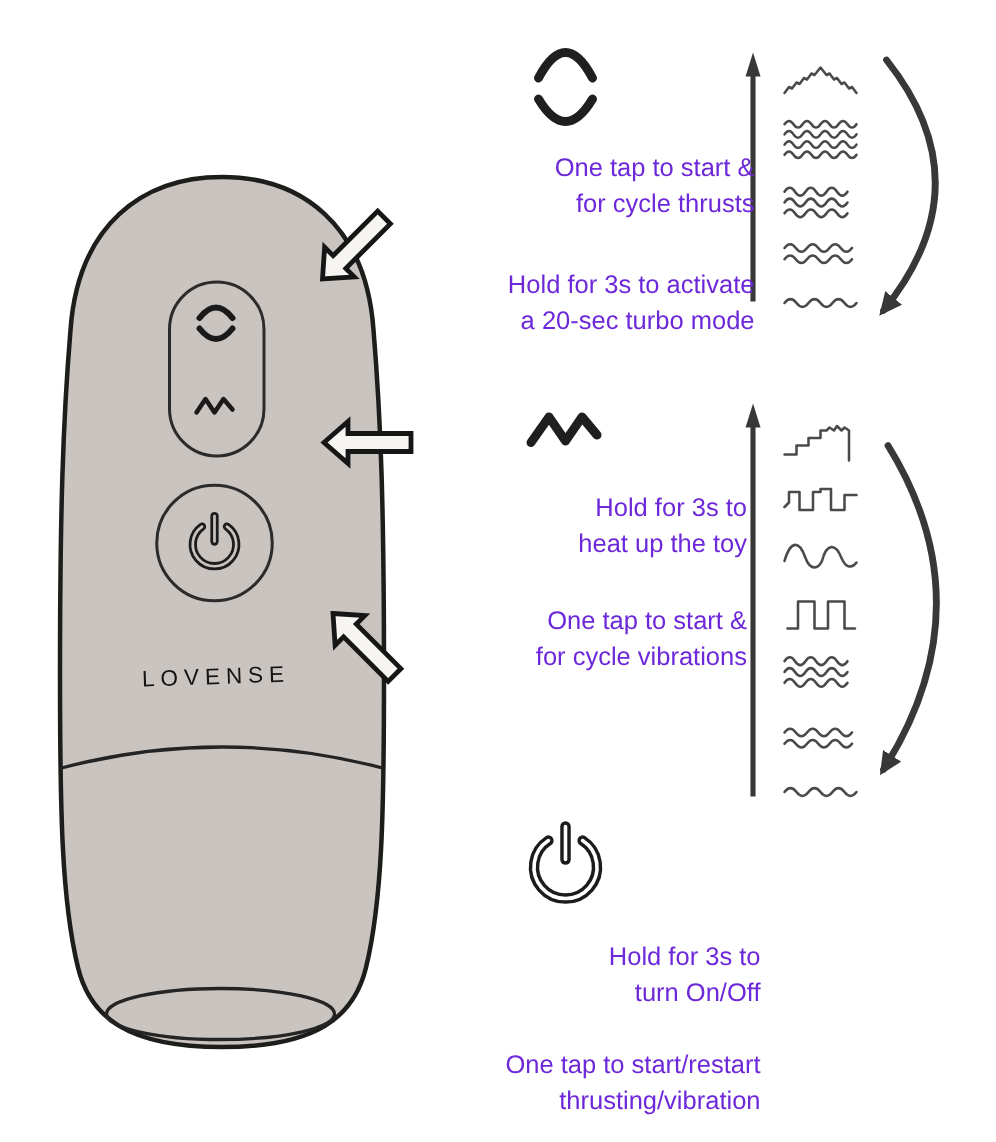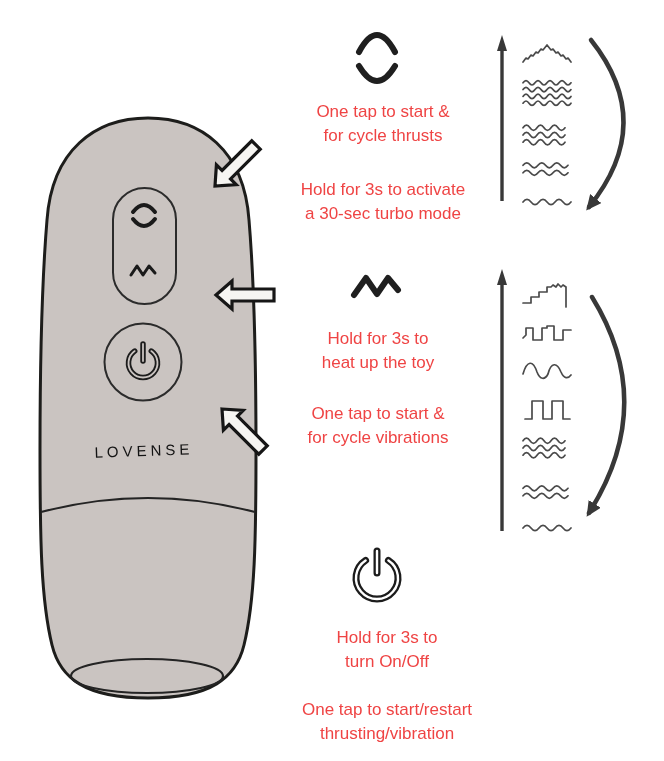--- a/index.html
+++ b/index.html
@@ -1,20 +1,20 @@
 <!DOCTYPE html>
 <html><head>
 <meta charset="utf-8">
 <style>
   html,body{margin:0;padding:0;}
   body{width:664px;height:761px;position:relative;background:#ffffff;
        font-family:"Liberation Sans",sans-serif;overflow:hidden;}
   svg{position:absolute;left:0;top:0;}
-  .txt{position:absolute;width:240px;text-align:center;
-       font-size:17px;line-height:24px;color:#ef4444;white-space:pre-line;}
+  .txt{position:absolute;width:240px;text-align:right;
+       font-size:17px;line-height:24px;color:#6d28d9;white-space:pre-line;}
   .body-shape{fill:#cac4c1;stroke:#1d1d1b;stroke-width:3;}
   .thin-line{fill:none;stroke:#242424;stroke-width:2.2;}
   .pill{fill:none;stroke:#2b2b2b;stroke-width:2;}
   .dev-icon{fill:none;stroke:#1a1a1a;stroke-width:4;stroke-linecap:round;stroke-linejoin:round;}
   .dev-icon-w{fill:none;stroke:#1a1a1a;stroke-width:3;stroke-linecap:round;stroke-linejoin:round;}
   .pwb{fill:none;stroke:#1c1c1c;stroke-width:5.5;stroke-linecap:round;}
   .pwi{fill:none;stroke:#cac4c1;stroke-width:1.8;stroke-linecap:round;}
   .pwB{fill:none;stroke:#1c1c1c;stroke-width:7;stroke-linecap:round;}
   .pwW{fill:none;stroke:#ffffff;stroke-width:2.4;stroke-linecap:round;}
   .big-icon{fill:none;stroke:#1f1f1f;stroke-width:6;stroke-linecap:round;stroke-linejoin:round;}
@@ -143,21 +143,21 @@
         <g>
           <path d="M523,528.0 q4.0,-5.2 8,0 q4.0,5.2 8,0 q4.0,-5.2 8,0 q4.0,5.2 8,0 q4.0,-5.2 8,0 q4.0,5.2 8,0"></path>
         </g>
       </g>
   </g>
 </svg>
 
 <div class="txt" style="left:263px;top:100px">One tap to start &amp;
 for cycle thrusts</div>
 <div class="txt" style="left:263px;top:178px">Hold for 3s to activate
-a 30-sec turbo mode</div>
+a 20-sec turbo mode</div>
 <div class="txt" style="left:258px;top:327px">Hold for 3s to
 heat up the toy</div>
 <div class="txt" style="left:258px;top:402px">One tap to start &amp;
 for cycle vibrations</div>
 <div class="txt" style="left:267px;top:626px">Hold for 3s to
 turn On/Off</div>
 <div class="txt" style="left:267px;top:698px">One tap to start/restart
 thrusting/vibration</div>
 
 </body></html>

